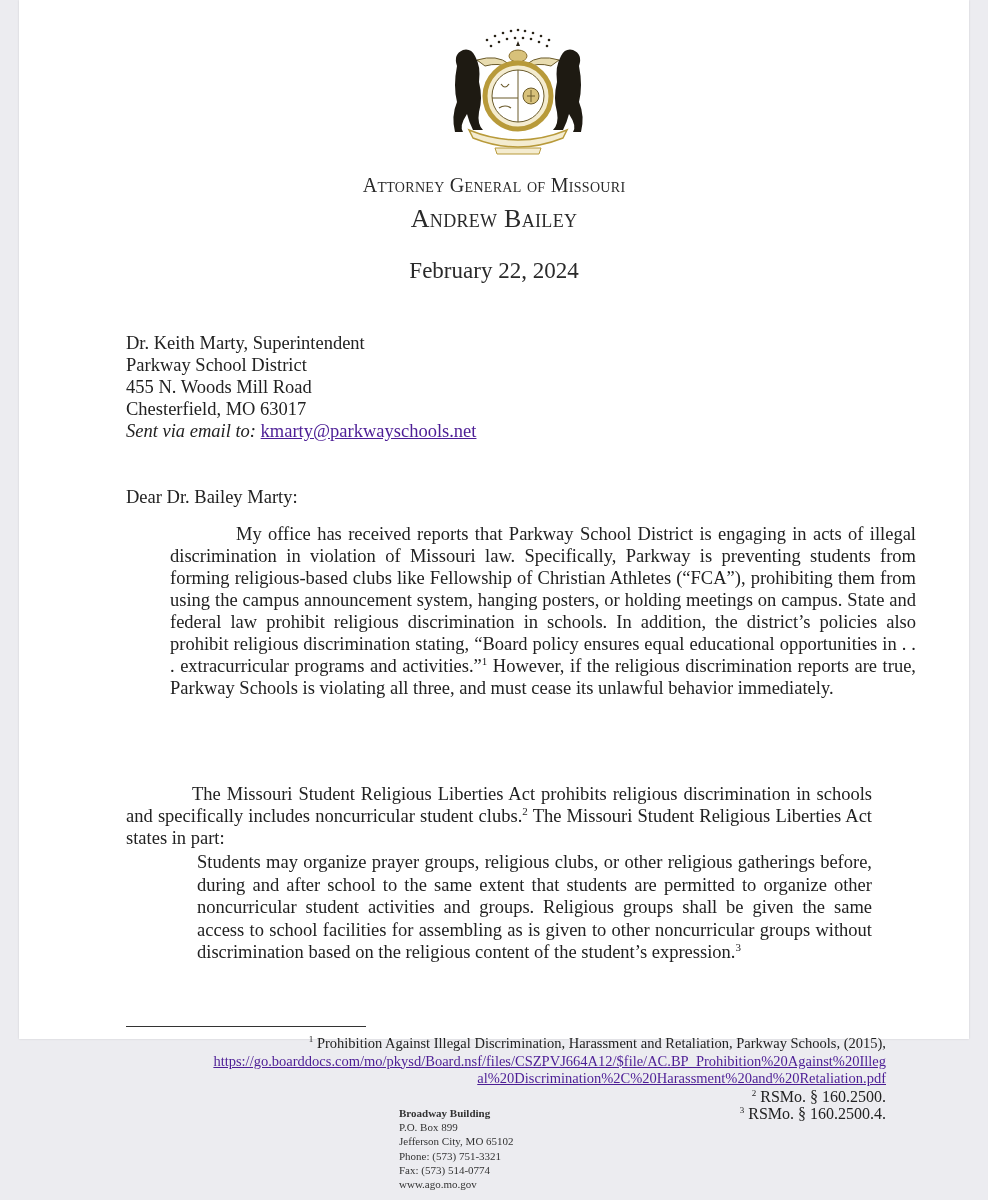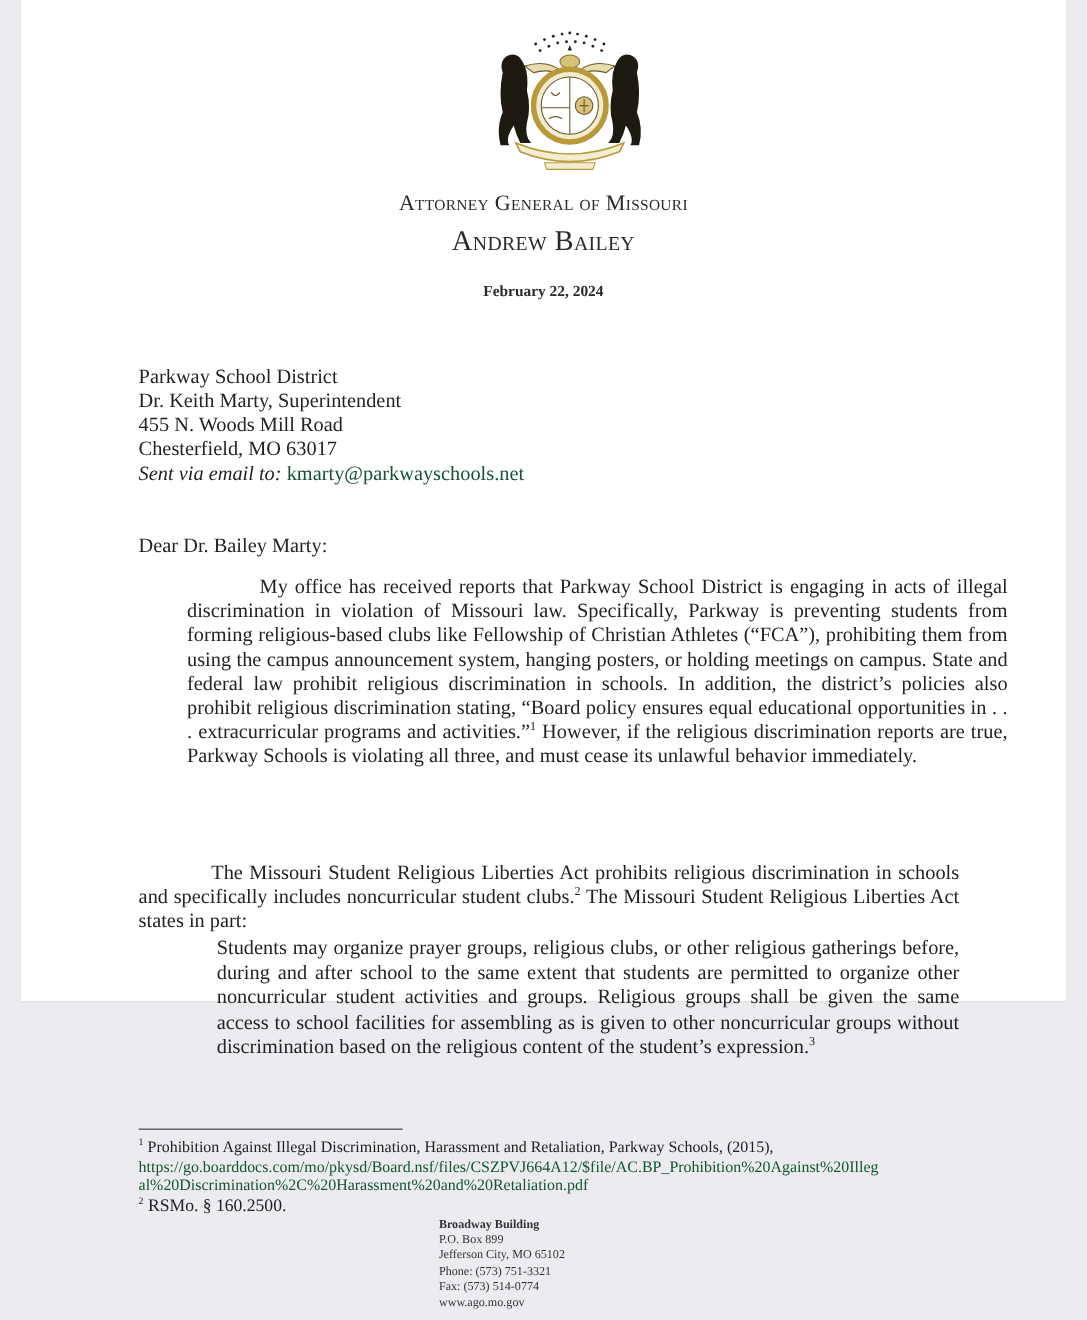--- a/index.html
+++ b/index.html
@@ -3,51 +3,51 @@
 <meta charset="utf-8">
 <style>
   html, body { margin: 0; padding: 0; }
   body {
     width: 988px; height: 1200px; overflow: hidden;
     background: #ececf0;
     font-family: "Liberation Serif", "DejaVu Serif", serif;
     color: #222;
   }
   .page {
-    position: absolute; left: 19px; top: 0; width: 950px; height: 910px;
+    position: absolute; left: 19px; top: 0; width: 950px; height: 1039px;
     background: #ffffff;
     box-shadow: 0 0 2px rgba(0,0,0,0.12);
   }
   .seal { position: absolute; left: 428px; top: 26px; width: 142px; height: 130px; }
   .letterhead { position: absolute; left: 0; width: 950px; text-align: center; color: #2a2a2a; }
   .ag-title { top: 174px; font-size: 20px; font-variant: small-caps; letter-spacing: 0.3px; }
   .ag-name { top: 204px; font-size: 26px; font-variant: small-caps; letter-spacing: 0.3px; }
-  .date { top: 258px; font-size: 14px; font-weight: bold; }
+  .date { top: 258px; font-size: 23px; }
   .text-block { position: absolute; left: 107px; width: 746px; font-size: 18.5px; line-height: 22px; }
   .addr-line { display: block; white-space: nowrap; }
   .addr { top: 332px; }
   .italic { font-style: italic; }
-  .link { color: #14532d; }
+  .link { color: #4c1d95; text-decoration: underline; }
   .salutation { top: 486px; }
   .para {
     text-align: justify; text-align-last: left;
   }
   .p1 { top: 523px; text-indent: 66px; margin-left: 44px; }
   .p2 { top: 783px; text-indent: 66px; }
   .quote {
     position: absolute; left: 178px; width: 675px; top: 851px;
     font-size: 18.5px; line-height: 22.5px; text-align: justify; text-align-last: left;
   }
   sup { font-size: 11px; line-height: 0; vertical-align: super; }
   .fn-rule { position: absolute; left: 107px; top: 1026px; width: 240px; height: 0; border-top: 1px solid #333; }
   .footnotes {
     position: absolute; left: 107px; top: 1035px; width: 760px;
     font-size: 14.5px; line-height: 17.5px; color: #222;
   }
-  .footnotes .fn { display: block; white-space: nowrap; }
+  .footnotes .fn { display: block; white-space: nowrap; text-align: right; }
   .footnotes .fn-big { font-size: 16px; }
   .footnotes sup { font-size: 9px; }
   .contact {
     position: absolute; left: 380px; width: 210px; top: 1106px;
     font-size: 11px; line-height: 14.2px; color: #333;
   }
   .contact .bold { font-weight: bold; }
 </style>
 </head>
 <body>
@@ -89,42 +89,43 @@
     <path d="M80 70 L88 70 M84 64 L84 76" stroke="#6a5a2a" stroke-width="1"></path>
     <path d="M22 104 Q71 124 120 104 L116 112 Q71 130 26 112 Z" fill="#f4ecd0" stroke="#b89a3a" stroke-width="1.5"></path>
     <path d="M48 122 L94 122 L92 128 L50 128 Z" fill="#f4ecd0" stroke="#b89a3a" stroke-width="1"></path>
   </svg>
 
   <div class="letterhead ag-title">Attorney General of Missouri</div>
   <div class="letterhead ag-name">Andrew Bailey</div>
   <div class="letterhead date">February 22, 2024</div>
 
   <div class="text-block addr">
+    <span class="addr-line">Dr. Keith Marty, Superintendent</span>
     <span class="addr-line">Parkway School District</span>
-    <span class="addr-line">Dr. Keith Marty, Superintendent</span>
     <span class="addr-line">455 N. Woods Mill Road</span>
     <span class="addr-line">Chesterfield, MO 63017</span>
     <span class="addr-line"><span class="italic">Sent via email to:</span> <span class="link">kmarty@parkwayschools.net</span></span>
   </div>
 
   <div class="text-block salutation">Dear Dr. Bailey Marty:</div>
 
   <div class="text-block para p1"><span>My office has received reports that Parkway School District is engaging in acts of illegal discrimination in violation of Missouri law. Specifically, Parkway is preventing students from forming religious-based clubs like Fellowship of Christian Athletes (“FCA”), prohibiting them from using the campus announcement system, hanging posters, or holding meetings on campus. State and federal law prohibit religious discrimination in schools. In addition, the district’s policies also prohibit religious discrimination stating, “Board policy ensures equal educational opportunities in . . . extracurricular programs and activities.”</span><sup>1</sup><span> However, if the religious discrimination reports are true, Parkway Schools is violating all three, and must cease its unlawful behavior immediately.</span></div>
 
   <div class="text-block para p2"><span>The Missouri Student Religious Liberties Act prohibits religious discrimination in schools and specifically includes noncurricular student clubs.</span><sup>2</sup><span> The Missouri Student Religious Liberties Act states in part:</span></div>
 
   <div class="quote"><span>Students may organize prayer groups, religious clubs, or other religious gatherings before, during and after school to the same extent that students are permitted to organize other noncurricular student activities and groups. Religious groups shall be given the same access to school facilities for assembling as is given to other noncurricular groups without discrimination based on the religious content of the student’s expression.</span><sup>3</sup></div>
 
   <div class="fn-rule"></div>
 
   <div class="footnotes">
     <span class="fn"><sup>1</sup><span> Prohibition Against Illegal Discrimination, Harassment and Retaliation, Parkway Schools, (2015),</span></span>
     <span class="fn link">https://go.boarddocs.com/mo/pkysd/Board.nsf/files/CSZPVJ664A12/$file/AC.BP_Prohibition%20Against%20Illeg</span>
     <span class="fn link">al%20Discrimination%2C%20Harassment%20and%20Retaliation.pdf</span>
     <span class="fn fn-big"><sup>2</sup><span> RSMo. § 160.2500.</span></span>
+    <span class="fn fn-big"><sup>3</sup><span> RSMo. § 160.2500.4.</span></span>
   </div>
 
   <div class="contact">
     <div class="bold">Broadway Building</div>
     <div>P.O. Box 899</div>
     <div>Jefferson City, MO 65102</div>
     <div>Phone: (573) 751-3321</div>
     <div>Fax: (573) 514-0774</div>
     <div>www.ago.mo.gov</div>
   </div>

